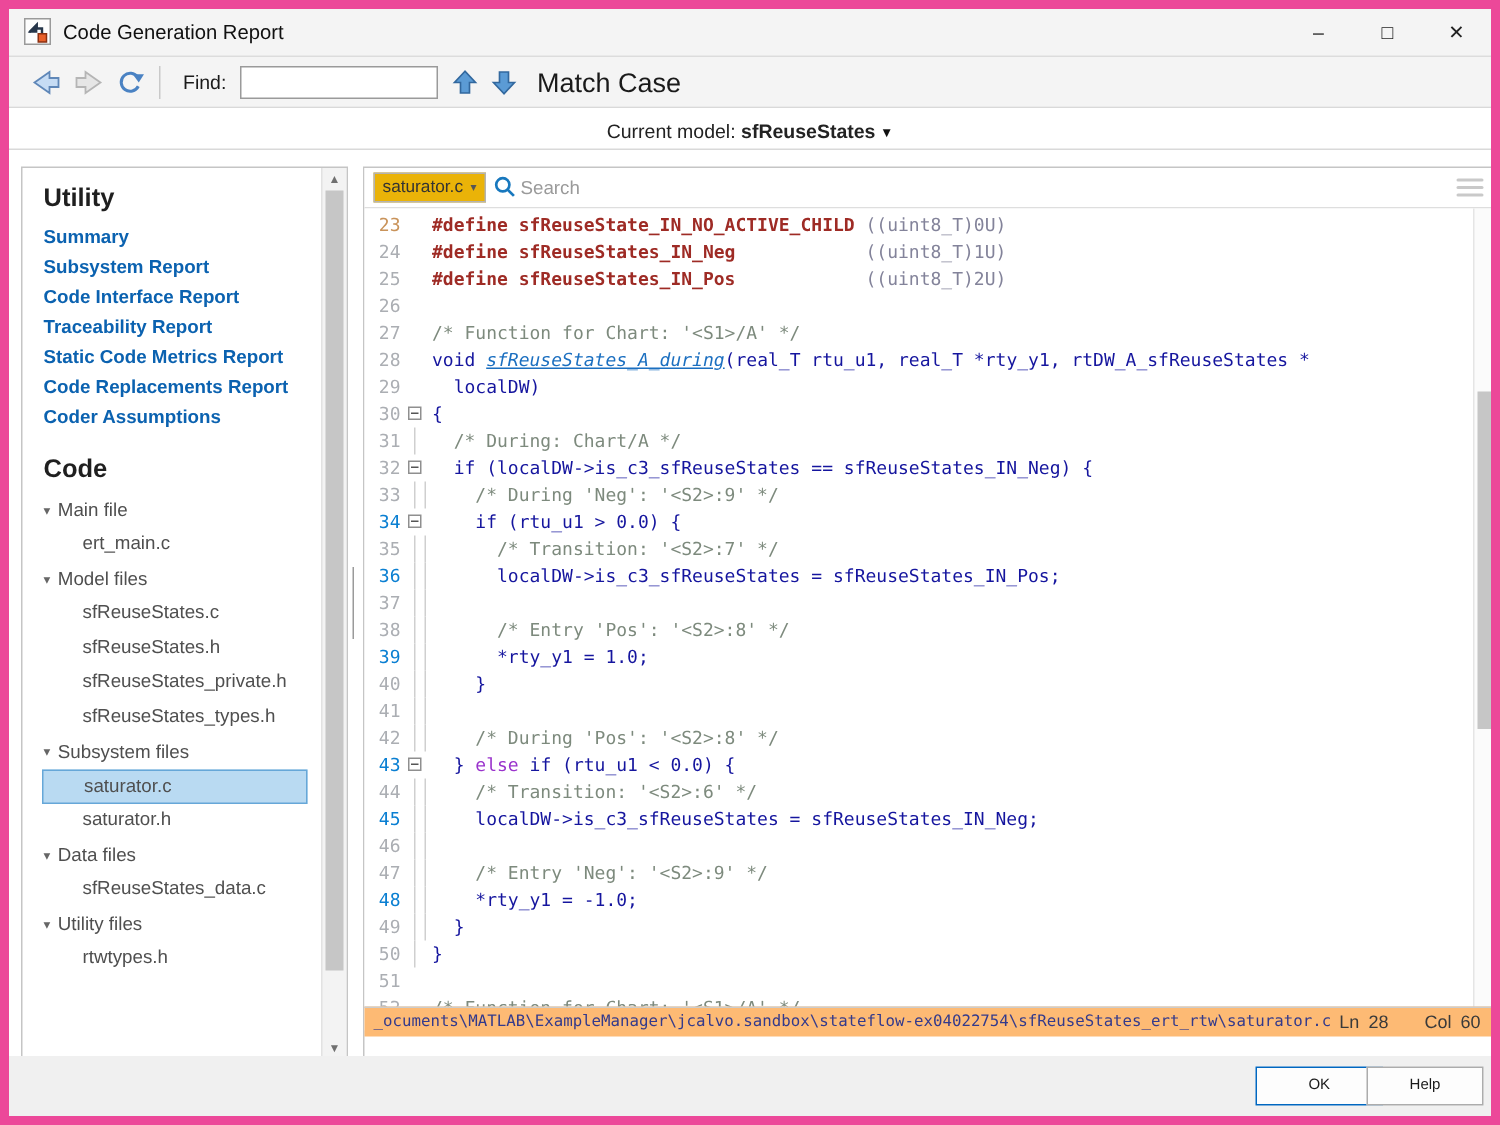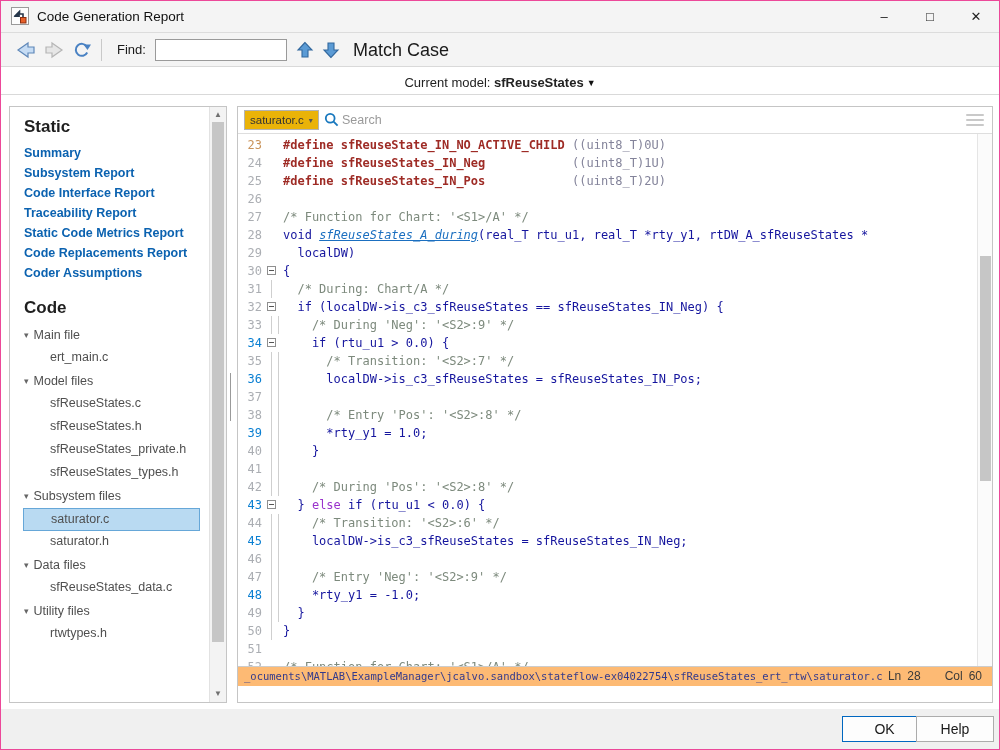--- a/index.html
+++ b/index.html
@@ -1,17 +1,17 @@
 <!DOCTYPE html>
 <html><head>
 <meta charset="utf-8">
 <style>
   * { margin:0; padding:0; box-sizing:border-box; }
   html,body { width:1000px; height:750px; font-family:"Liberation Sans",sans-serif; }
-  .window { position:relative; width:1000px; height:750px; background:#fff; border:1px solid #ec4899; overflow:hidden; }
+  .window { position:relative; width:1000px; height:750px; background:#fff; border:6px solid #ec4899; overflow:hidden; }
 
   
   .titlebar { position:absolute; left:0; top:0; right:0; height:31px; background:#f4f4f4; }
   .app-icon { position:absolute; left:10px; top:6px; width:18px; height:18px; }
   .title-text { position:absolute; left:36px; top:0; line-height:31px; font-size:13.5px; color:#111; }
   .win-controls { position:absolute; right:0; top:0; height:31px; display:flex; }
   .win-btn { width:46px; height:31px; display:flex; align-items:center; justify-content:center; font-size:13px; color:#222; cursor:default; }
 
   
   .toolbar { position:absolute; left:0; top:31px; right:0; height:34px; background:#f4f4f4; border-top:1px solid #dcdcdc; }
@@ -77,21 +77,21 @@
   .cp-thumb { position:absolute; left:2px; top:122px; width:11px; height:225px; background:#c6c6c6; }
 
   .statusbar { position:absolute; left:0; right:0; bottom:16px; height:20px; background:#fdba74; border-top:1px solid #cccccc;text-align:right; }
   .status-path { position:absolute; left:6px; top:0; line-height:19px; font-family:"DejaVu Sans Mono",monospace; font-size:10.5px; color:#333a8c; white-space:nowrap; }
   .lncol { position:absolute; right:10px; top:0; line-height:19px; font-size:12px; color:#3a3a3a; }
   .lncol span { margin-left:6px; }
   .lncol .gap { margin-left:24px; }
 
   
   .footer { position:absolute; left:0; right:0; bottom:0; height:40px; background:#f0f0f0; }
-  .btn { position:absolute; top:7px; height:26px; background:#fdfdfd; font-size:14px; color:#1a1a1a; text-align:center; line-height:24px; cursor:pointer; }
+  .btn { position:absolute; top:7px; height:26px; background:#fdfdfd; font-size:10px; color:#1a1a1a; text-align:center; line-height:24px; cursor:pointer; }
   .btn-ok { right:72px; width:85px; border:1px solid #0067c0; }
   .btn-help { right:5px; width:78px; border:1px solid #acacac; }
 </style>
 </head>
 <body>
 
 <div class="window">
 
   <div class="titlebar">
     <svg class="app-icon" viewBox="0 0 18 18">
@@ -130,21 +130,21 @@
     </svg>
     <div class="match-case">Match Case</div>
   </div>
 
   <div class="modelbar">
     <span>Current model: </span><b>sfReuseStates</b><span class="model-caret">▼</span>
   </div>
 
   <div class="sidebar">
     <div class="sb-inner">
-      <div class="sb-h1">Static</div>
+      <div class="sb-h1">Utility</div>
       <div>
           <div class="slink">Summary</div>
           <div class="slink">Subsystem Report</div>
           <div class="slink">Code Interface Report</div>
           <div class="slink">Traceability Report</div>
           <div class="slink">Static Code Metrics Report</div>
           <div class="slink">Code Replacements Report</div>
           <div class="slink">Coder Assumptions</div>
         </div>
       <div class="sb-h1 code-h1">Code</div>

